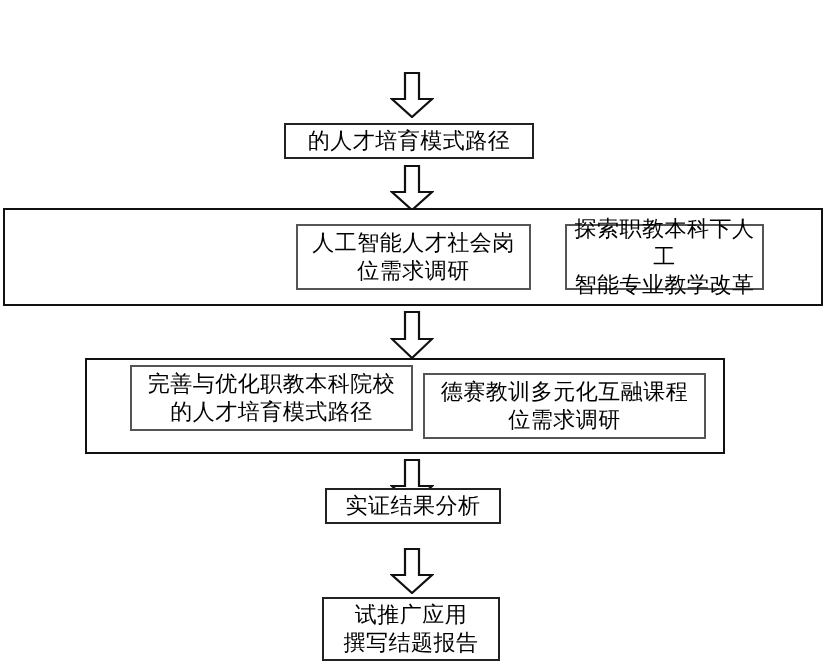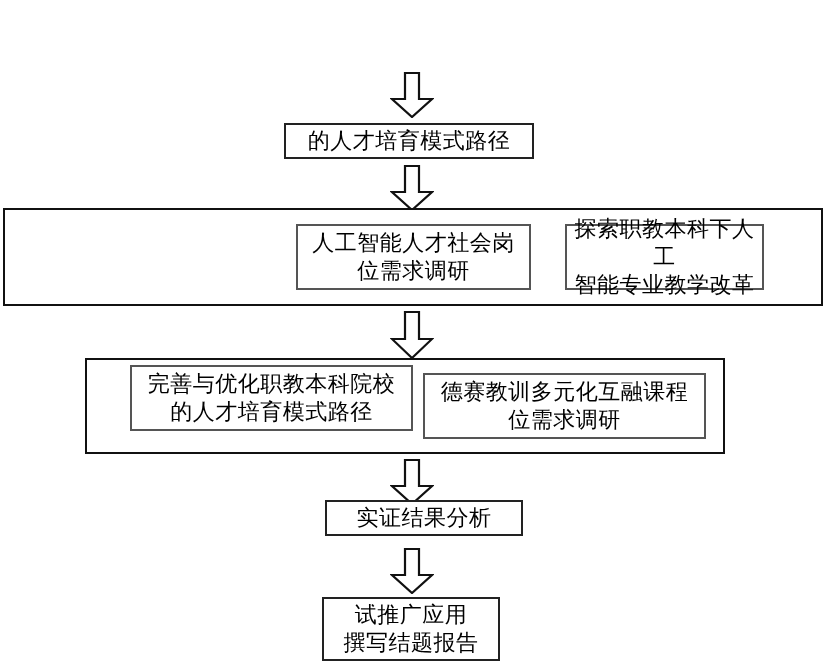--- a/index.html
+++ b/index.html
@@ -101,21 +101,21 @@
     <span>德赛教训多元化互融课程
 位需求调研</span>
   </div>
 
   <div class="arrow" style="left:390px; top:459px; width:44px; height:46px;">
     <svg width="44" height="46" viewBox="0 0 44 46" aria-hidden="true">
       <polygon points="15,1 29,1 29,27 42,27 22,45 2,27 15,27" fill="#ffffff" stroke="#111111" stroke-width="2.2" stroke-linejoin="miter"></polygon>
     </svg>
   </div>
 
-  <div class="node" style="left:325px; top:500px; width:198px; height:36px;">
+  <div class="node" style="left:325px; top:488px; width:176px; height:36px;">
     <span>实证结果分析</span>
   </div>
 
   <div class="arrow" style="left:390px; top:548px; width:44px; height:46px;">
     <svg width="44" height="46" viewBox="0 0 44 46" aria-hidden="true">
       <polygon points="15,1 29,1 29,27 42,27 22,45 2,27 15,27" fill="#ffffff" stroke="#111111" stroke-width="2.2" stroke-linejoin="miter"></polygon>
     </svg>
   </div>
 
   <div class="node" style="left:322px; top:597px; width:178px; height:64px;">

